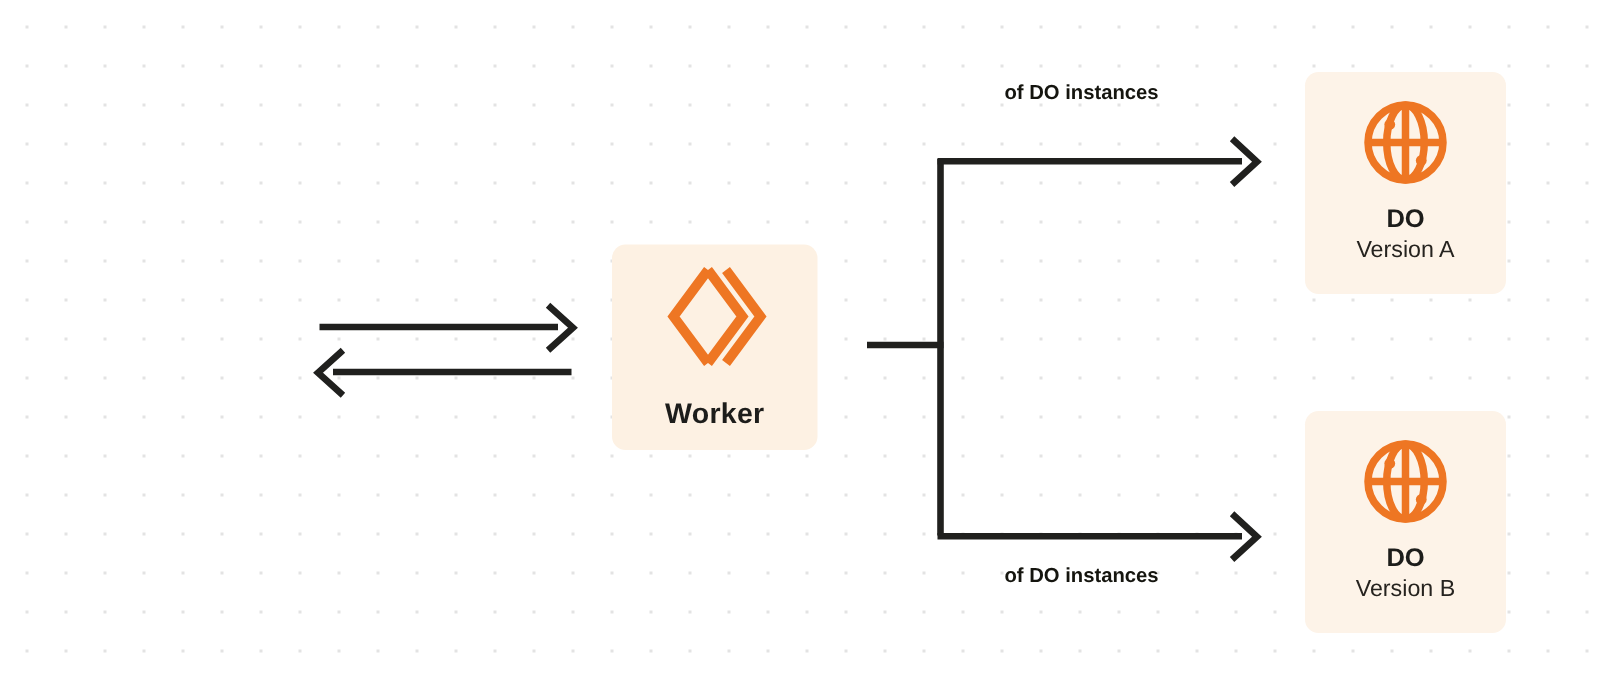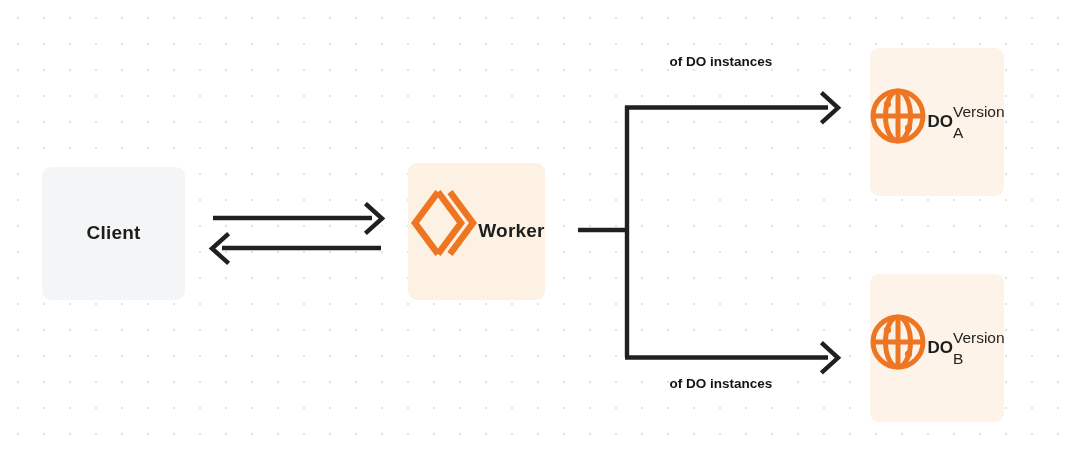--- a/index.html
+++ b/index.html
@@ -31,21 +31,21 @@
     width: 1072px;
     height: 452px;
     pointer-events: none;
   }
 
   
   .node {
     position: absolute;
     box-sizing: border-box;
     display: flex;
-    flex-direction: row;
+    flex-direction: column;
     align-items: center;
     justify-content: center;
     border-radius: 9px;
   }
 
   .node-client {
     left: 42px;
     top: 167px;
     width: 143px;
     height: 133px;
@@ -160,23 +160,20 @@
       <line x1="625" y1="107.5" x2="828" y2="107.5" stroke="#20201e" stroke-width="4.4" stroke-linecap="butt"></line>
       <polyline points="823,94 838,107.8 823,121.5" fill="none" stroke="#20201e" stroke-width="4.4" stroke-linecap="square" stroke-linejoin="miter"></polyline>
     </g>
 
     <g>
       <line x1="625" y1="357.5" x2="828" y2="357.5" stroke="#20201e" stroke-width="4.4" stroke-linecap="butt"></line>
       <polyline points="823,344 838,357.8 823,371.5" fill="none" stroke="#20201e" stroke-width="4.4" stroke-linecap="square" stroke-linejoin="miter"></polyline>
     </g>
   </svg>
 
-  <div class="node node-client">
-    <span class="node-title">Client</span>
-  </div>
 
   <div class="node node-worker">
     <span class="worker-icon">
       <svg width="70" height="74" viewBox="0 0 70 74" fill="none">
 
         <polyline points="30,6 7,37 30,68" fill="none" stroke="#ee7623" stroke-width="6.5" stroke-linecap="butt" stroke-linejoin="miter"></polyline>
 
         <polyline points="30,6 53,37 30,68" fill="none" stroke="#ee7623" stroke-width="6.5" stroke-linecap="butt" stroke-linejoin="miter"></polyline>
 
         <polyline points="42,6 65,37 42,68" fill="none" stroke="#ee7623" stroke-width="6.5" stroke-linecap="butt" stroke-linejoin="miter"></polyline>

